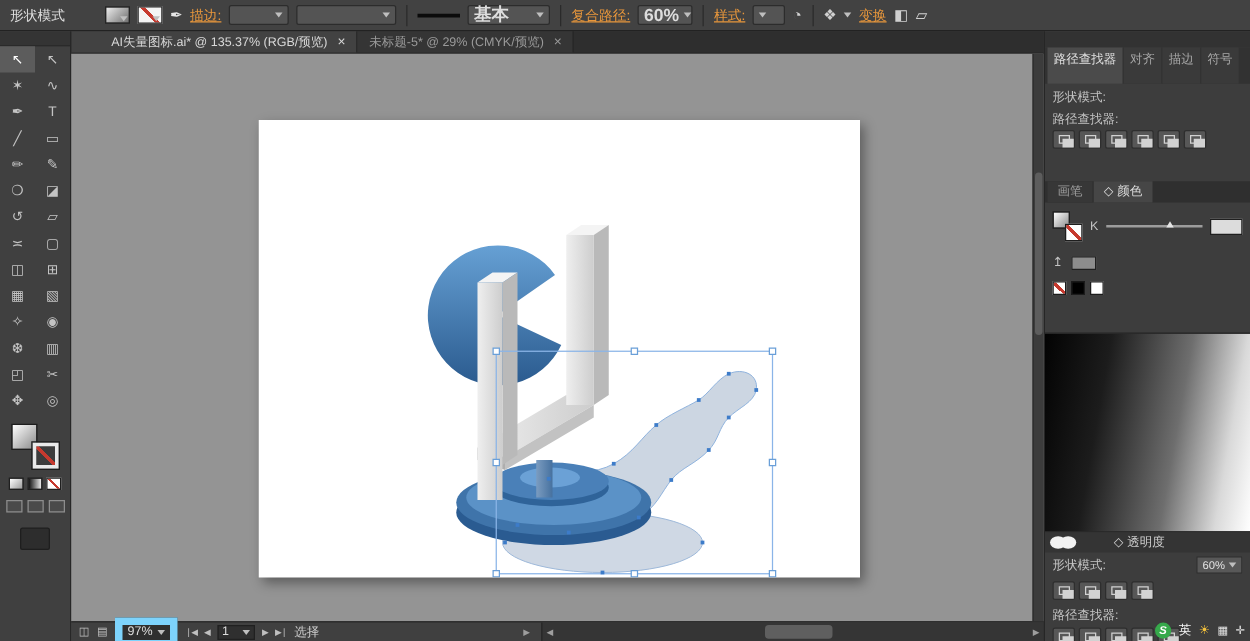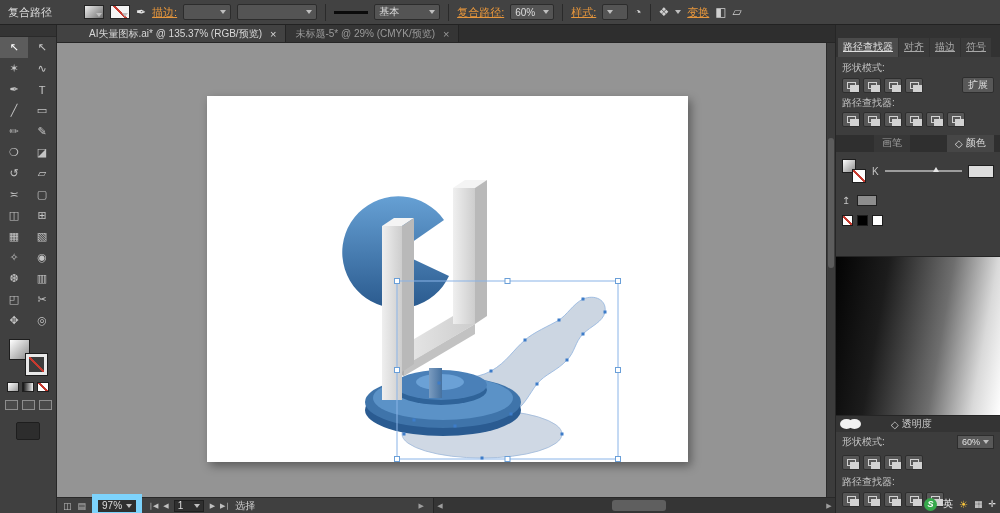--- a/index.html
+++ b/index.html
@@ -12,21 +12,21 @@
             border-bottom:1px solid #222; display:flex; align-items:center; gap:6px; padding:0 8px; font-size:11px; }
   .obj-label { color:#ddd; margin-right:26px; }
   .plink { color:#e8973c; text-decoration:underline; cursor:pointer; white-space:nowrap; }
   .crt { display:inline-block; width:0; height:0; border-left:3px solid transparent; border-right:3px solid transparent; border-top:4px solid #bfbfbf; }
   .swatch { width:20px; height:14px; border:1px solid #242424; display:inline-flex; align-items:flex-end; justify-content:flex-end; padding:1px; }
   .fillsw { background:linear-gradient(135deg,#ededed,#6e6e6e); }
   .strokesw { background:linear-gradient(45deg,transparent 44%,#c63a2f 44%,#c63a2f 56%,transparent 56%),#f4f4f4; }
   .nib { font-size:12px; color:#e6e6e6; }
   .dd { background:#545454; border:1px solid #2c2c2c; height:16px; border-radius:2px; display:inline-flex; align-items:center; justify-content:space-between; gap:4px; padding:0 4px; }
   .dd-sm { width:48px; } .dd-md { width:80px; } .dd-brush { width:66px; } .dd-op { width:44px; } .dd-style { width:26px; }
-  .dd b { font-weight:normal; font-size:10px; color:#ddd; }
+  .dd b { font-weight:bold; font-size:14px; color:#ddd; }
   .brushline { width:34px; height:3px; background:#0b0b0b; }
   .vdiv { width:1px; height:17px; background:#2a2a2a; margin:0 2px; flex:0 0 auto; }
   .tico { font-size:12px; color:#d0d0d0; line-height:1; }
 
   
   .tabbar { position:absolute; left:57px; top:25px; right:165px; height:18px; background:#2e2e2e; display:flex; align-items:stretch; border-bottom:1px solid #262626; }
   .dtab { display:flex; align-items:center; gap:8px; padding:0 9px; font-size:10px; background:#353535; color:#9a9a9a; border-right:1px solid #242424; white-space:nowrap; }
   .dtab.active { background:#424242; color:#d8d8d8;padding-left:32px; }
   .dtab-close { font-size:11px; cursor:pointer; }
 
@@ -67,31 +67,31 @@
   .hsb { flex:1; align-self:stretch; background:#353535; border-left:1px solid #262626; display:flex; align-items:center; position:relative; }
   .hsb-arrow { width:12px; text-align:center; font-size:7px; color:#9e9e9e; cursor:pointer; }
   .hsb-track { flex:1; position:relative; align-self:stretch; }
   .hsb-thumb { position:absolute; left:44%; width:54px; top:2px; bottom:2px; background:#5f5f5f; border-radius:3px; }
 
   
   .rpanel { position:absolute; top:25px; right:0; width:165px; bottom:0; background:#3d3d3d; border-left:1px solid #262626;
             display:flex; flex-direction:column; font-size:10px; color:#c5c5c5; overflow:hidden; }
   .rp-strip { flex:0 0 13px; background:#323232; }
   .rp-tabs { flex:0 0 17px; background:#323232; display:flex; gap:1px; align-items:flex-end; padding:0 2px; }
-  .rp-tab { padding:2px 5px 3px; background:#3a3a3a; color:#a8a8a8; cursor:pointer; white-space:nowrap;text-decoration:underline; }
+  .rp-tab { padding:2px 5px 13px; background:#3a3a3a; color:#a8a8a8; cursor:pointer; white-space:nowrap; }
   .rp-tab.active { background:#4b4b4b; color:#e0e0e0; }
   .rp-sec1 { flex:0 0 78px; padding-top:2px; }
   .rplab { padding:2px 6px 1px; color:#c2c2c2; }
   .rprow { display:flex; gap:3px; padding:1px 6px; align-items:center; }
   .pfb { width:18px; height:15px; background:#575757; border:1px solid #2e2e2e; border-radius:2px; display:inline-flex; align-items:center; justify-content:center; cursor:pointer; flex:0 0 auto; }
   .pfi { width:9px; height:7px; border:1px solid #d2d2d2; position:relative; display:block; }
   .pfi::after { content:""; position:absolute; left:2px; top:2px; width:9px; height:7px; background:#d2d2d2; }
   .expand-btn { margin-left:auto; background:#585858; border:1px solid #2e2e2e; color:#ddd; font-size:10px; height:16px; padding:0 5px; border-radius:2px; cursor:pointer; white-space:nowrap; }
   .ph { flex:0 0 16px; background:#2f2f2f; display:flex; align-items:flex-end; gap:1px; padding:0 2px; }
-  .ph-tab { padding:1px 8px 2px; background:#373737; color:#9d9d9d; cursor:pointer; display:flex; gap:3px; align-items:center;margin-left:36px; }
+  .ph-tab { padding:1px 8px 2px; background:#373737; color:#9d9d9d; cursor:pointer; display:flex; gap:3px; align-items:center; }
   .ph-tab.active { background:#464646; color:#ddd; }
   .color-sec { flex:0 0 104px; padding:7px 6px; }
   .c-row1 { display:flex; align-items:center; gap:6px; }
   .fsmini { position:relative; width:24px; height:24px; flex:0 0 auto; }
   .fsmini .b { position:absolute; left:0; top:0; width:14px; height:14px; background:linear-gradient(135deg,#fff,#8a8a8a); border:1px solid #1e1e1e; }
   .fsmini .f { position:absolute; right:0; bottom:0; width:14px; height:14px; border:1px solid #1e1e1e;
                background:linear-gradient(45deg,transparent 42%,#c63a2f 42%,#c63a2f 58%,transparent 58%),#fff; }
   .k-track { flex:1; height:2px; background:#9d9d9d; position:relative; }
   .k-track::after { content:""; position:absolute; left:62%; top:-3px; width:0; height:0; border-left:3px solid transparent; border-right:3px solid transparent; border-bottom:5px solid #e5e5e5; }
   .k-box { width:26px; height:13px; background:#dcdcdc; border:1px solid #1f1f1f; flex:0 0 auto; }
@@ -120,21 +120,21 @@
   .ime-lang { color:#f2f2f2; font-size:10px; }
   .ime-sun { color:#f6c33c; font-size:10px; }
   .ime-ico { color:#e0e0e0; font-size:9px; }
 </style>
 </head>
 <body>
 
 <div id="app">
 
   <div class="topbar">
-    <span class="obj-label">复合路径</span>
+    <span class="obj-label">形状模式</span>
     <span class="swatch fillsw">
         <i class="crt"></i>
       </span>
     <span class="swatch strokesw">
         <i class="crt"></i>
       </span>
     <span class="nib">✒</span>
     <a class="plink">描边:</a>
     <span class="dd dd-sm">
         <b></b>
@@ -352,35 +352,20 @@
   <div class="rpanel">
     <div class="rp-strip"></div>
     <div class="rp-tabs">
       <span class="rp-tab active">路径查找器</span>
       <span class="rp-tab">对齐</span>
       <span class="rp-tab">描边</span>
       <span class="rp-tab">符号</span>
     </div>
     <div class="rp-sec1">
       <div class="rplab">形状模式:</div>
-      <div class="rprow">
-        <span class="pfb">
-            <i class="pfi"></i>
-          </span>
-        <span class="pfb">
-            <i class="pfi"></i>
-          </span>
-        <span class="pfb">
-            <i class="pfi"></i>
-          </span>
-        <span class="pfb">
-            <i class="pfi"></i>
-          </span>
-        <button class="expand-btn">扩展</button>
-      </div>
       <div class="rplab">路径查找器:</div>
       <div class="rprow">
         <span class="pfb">
             <i class="pfi"></i>
           </span>
         <span class="pfb">
             <i class="pfi"></i>
           </span>
         <span class="pfb">
             <i class="pfi"></i>

